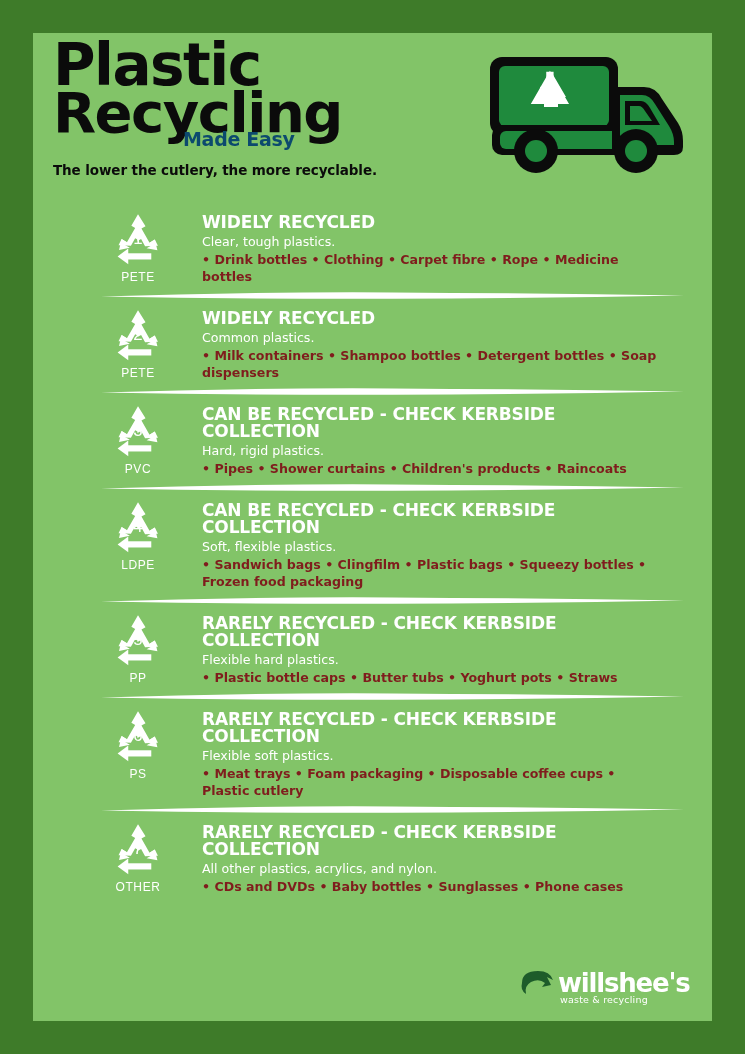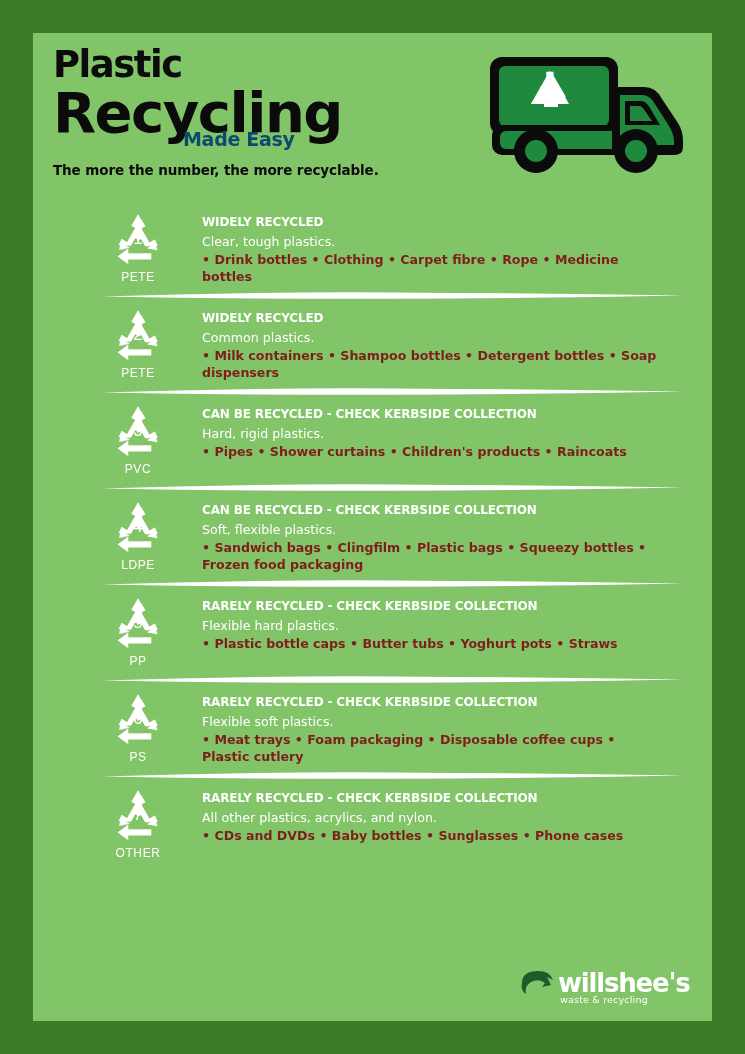--- a/index.html
+++ b/index.html
@@ -16,21 +16,21 @@
     background:#82c468;
     overflow:hidden;
   }
 
   
   .header{position:relative;height:170px;}
   .title-block{position:absolute;left:20px;top:2px;width:420px;}
   .title-line{
     color:#0b0b0b;
     font-weight:bold;
-    font-size:37px;
+    font-size:58px;
     line-height:48px;
     letter-spacing:-1.5px;
     font-family:"DejaVu Sans", sans-serif;
     white-space:nowrap;
   }
   .title-line.l1{margin-top:6px;}
   .title-line.l2{font-size:56px;}
   .made-easy{
     color:#0c4a6e;
     font-weight:bold;
@@ -76,21 +76,21 @@
   }
   .txt{
     flex:1 1 auto;
     padding-left:21px;
     padding-top:5px;
     padding-right:48px;
   }
   .status{
     color:#ffffff;
     font-weight:bold;
-    font-size:12px;
+    font-size:17px;
     letter-spacing:-0.15px;
     line-height:17px;
     font-family:"DejaVu Sans", sans-serif;
   }
   .desc{
     color:#ffffff;
     font-weight:normal;
     font-size:12.6px;
     line-height:17px;
     margin-top:2px;
@@ -124,21 +124,21 @@
 </head>
 <body>
 
 <div class="poster">
 
   <div class="header">
     <div class="title-block">
       <div class="title-line l1">Plastic</div>
       <div class="title-line l2">Recycling</div>
       <div class="made-easy">Made Easy</div>
-      <div class="subtitle">The more the number, the more recyclable.</div>
+      <div class="subtitle">The lower the cutlery, the more recyclable.</div>
     </div>
 
     <div class="truck">
       <svg viewBox="0 0 210 135" width="210" height="135" aria-hidden="true">
 
         <g>
 
           <rect x="6" y="10" width="128" height="78" rx="12" fill="#0b0b0b"></rect>
           <rect x="15" y="19" width="110" height="60" rx="6" fill="#1f8a3d"></rect>
 

